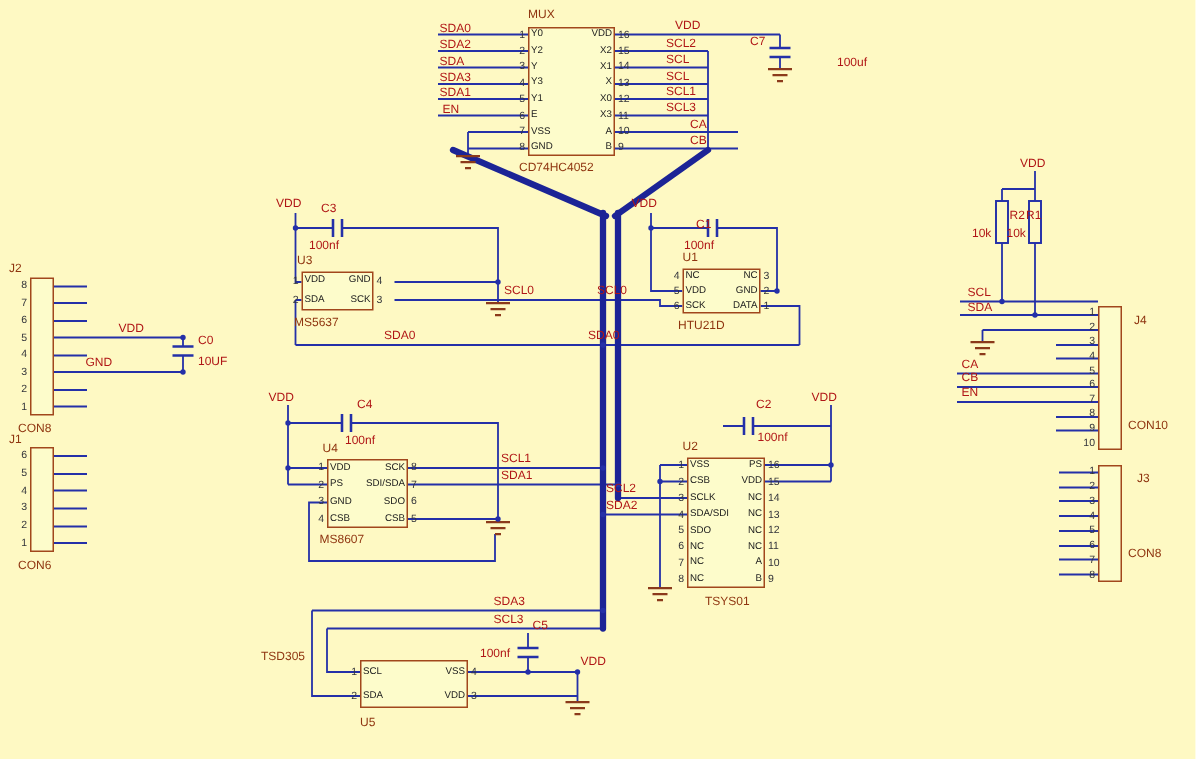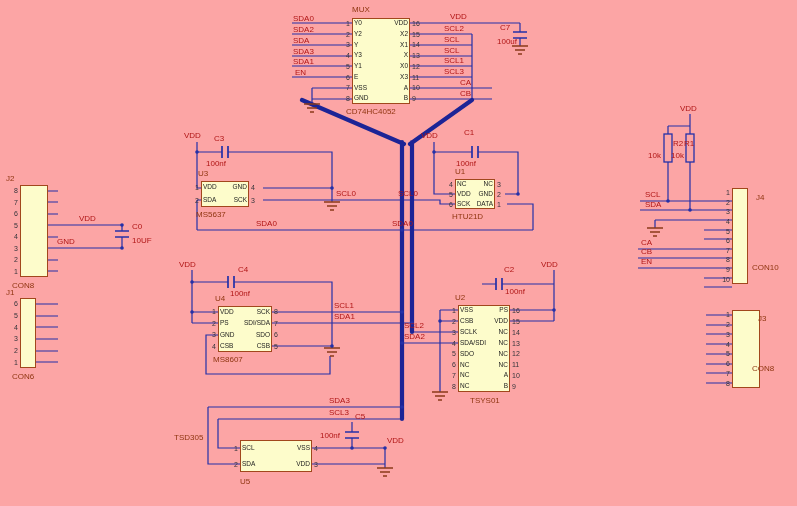--- a/index.html
+++ b/index.html
@@ -1,16 +1,16 @@
 <!DOCTYPE html>
 <html><head>
 <meta charset="utf-8">
 <style>
   html,body{margin:0;padding:0;background:#ffffff;}
-  #canvas{position:relative;width:797px;height:506px;background:#fca5a5;overflow:hidden;
+  #canvas{position:relative;width:797px;height:506px;background:#fef9c3;overflow:hidden;
           font-family:"Liberation Sans", sans-serif;}
   #wires{position:absolute;left:0;top:0;}
   .chip{position:absolute;}
   .chip-box{position:absolute;inset:0;background:#fdfccb;border:1px solid #a1471c;box-sizing:border-box;}
   .chip-title,.chip-part{position:absolute;font-size:8px;color:#8f3510;white-space:nowrap;line-height:1;}
   .pcol{position:absolute;top:0;height:100%;display:flex;flex-direction:column;justify-content:space-around;}
   .pcol span{line-height:1;white-space:nowrap;}
   .nums-left{left:-15px;width:13px;align-items:flex-end;}
   .nums-right{right:-15px;width:13px;align-items:flex-start;}
   .names-left{left:2px;align-items:flex-start;}
@@ -170,21 +170,21 @@
     <div class="pcol names-right" data-item-name="pin-name">
         <span>GND</span>
         <span>SCK</span>
       </div>
     <div class="pcol nums-right" data-item-name="pin-number">
         <span>4</span>
         <span>3</span>
       </div>
   </div>
 
-  <div class="chip" style="left:455px;top:179px;width:40px;height:30px">
+  <div class="chip" style="left:455px;top:179px;width:52px;height:30px">
     <div class="chip-box"></div>
     <div class="chip-title" style="left:0;top:-11px">U1</div>
     <div class="chip-part" style="left:-3px;bottom:-12px">HTU21D</div>
     <div class="pcol nums-left" data-item-name="pin-number">
         <span>4</span>
         <span>5</span>
         <span>6</span>
       </div>
     <div class="pcol names-left" data-item-name="pin-name">
         <span>NC</span>
@@ -294,21 +294,21 @@
     <div class="pcol names-right" data-item-name="pin-name">
         <span>VSS</span>
         <span>VDD</span>
       </div>
     <div class="pcol nums-right" data-item-name="pin-number">
         <span>4</span>
         <span>3</span>
       </div>
   </div>
 
-  <div class="chip" style="left:20px;top:185px;width:28px;height:92px">
+  <div class="chip" style="left:20px;top:185px;width:16px;height:92px">
     <div class="chip-box"></div>
     <div class="chip-title" style="left:-14px;top:-10px">J2</div>
     <div class="chip-part" style="left:-8px;bottom:-13px">CON8</div>
     <div class="pcol nums-left" data-item-name="pin-number">
         <span>8</span>
         <span>7</span>
         <span>6</span>
         <span>5</span>
         <span>4</span>
         <span>3</span>
@@ -324,39 +324,39 @@
     <div class="pcol nums-left" data-item-name="pin-number">
         <span>6</span>
         <span>5</span>
         <span>4</span>
         <span>3</span>
         <span>2</span>
         <span>1</span>
       </div>
   </div>
 
-  <div class="chip" style="left:732px;top:188px;width:16px;height:96px">
+  <div class="chip" style="left:732px;top:204px;width:16px;height:96px">
     <div class="chip-box"></div>
     <div class="chip-title" style="left:24px;top:6px">J4</div>
     <div class="chip-part" style="left:20px;top:76px">CON10</div>
     <div class="pcol nums-left" data-item-name="pin-number">
         <span>1</span>
         <span>2</span>
         <span>3</span>
         <span>4</span>
         <span>5</span>
         <span>6</span>
         <span>7</span>
         <span>8</span>
         <span>9</span>
         <span>10</span>
       </div>
   </div>
 
-  <div class="chip" style="left:732px;top:310px;width:28px;height:78px">
+  <div class="chip" style="left:732px;top:310px;width:16px;height:78px">
     <div class="chip-box"></div>
     <div class="chip-title" style="left:26px;top:5px">J3</div>
     <div class="chip-part" style="left:20px;top:55px">CON8</div>
     <div class="pcol nums-left" data-item-name="pin-number">
         <span>1</span>
         <span>2</span>
         <span>3</span>
         <span>4</span>
         <span>5</span>
         <span>6</span>
@@ -373,30 +373,30 @@
   <div class="nl" style="left:295px;top:69px">EN</div>
   <div class="nl" style="left:450px;top:13px">VDD</div>
   <div class="nl" style="left:444px;top:25px">SCL2</div>
   <div class="nl" style="left:444px;top:36px">SCL</div>
   <div class="nl" style="left:444px;top:47px">SCL</div>
   <div class="nl" style="left:444px;top:57px">SCL1</div>
   <div class="nl" style="left:444px;top:68px">SCL3</div>
   <div class="nl" style="left:460px;top:79px">CA</div>
   <div class="nl" style="left:460px;top:90px">CB</div>
   <div class="nl" style="left:500px;top:24px">C7</div>
-  <div class="nl" style="left:497px;top:38px">100uf</div>
+  <div class="nl" style="left:558px;top:38px">100uf</div>
   <div class="nl" style="left:184px;top:132px">VDD</div>
   <div class="nl" style="left:214px;top:135px">C3</div>
   <div class="nl" style="left:206px;top:160px">100nf</div>
   <div class="nl" style="left:336px;top:190px">SCL0</div>
   <div class="nl" style="left:398px;top:190px">SCL0</div>
   <div class="nl" style="left:256px;top:220px">SDA0</div>
   <div class="nl" style="left:392px;top:220px">SDA0</div>
   <div class="nl" style="left:421px;top:132px">VDD</div>
-  <div class="nl" style="left:464px;top:129px">C1</div>
+  <div class="nl" style="left:464px;top:146px">C1</div>
   <div class="nl" style="left:456px;top:160px">100nf</div>
   <div class="nl" style="left:179px;top:261px">VDD</div>
   <div class="nl" style="left:238px;top:266px">C4</div>
   <div class="nl" style="left:230px;top:290px">100nf</div>
   <div class="nl" style="left:334px;top:302px">SCL1</div>
   <div class="nl" style="left:334px;top:313px">SDA1</div>
   <div class="nl" style="left:541px;top:261px">VDD</div>
   <div class="nl" style="left:504px;top:266px">C2</div>
   <div class="nl" style="left:505px;top:288px">100nf</div>
   <div class="nl" style="left:404px;top:322px">SCL2</div>

